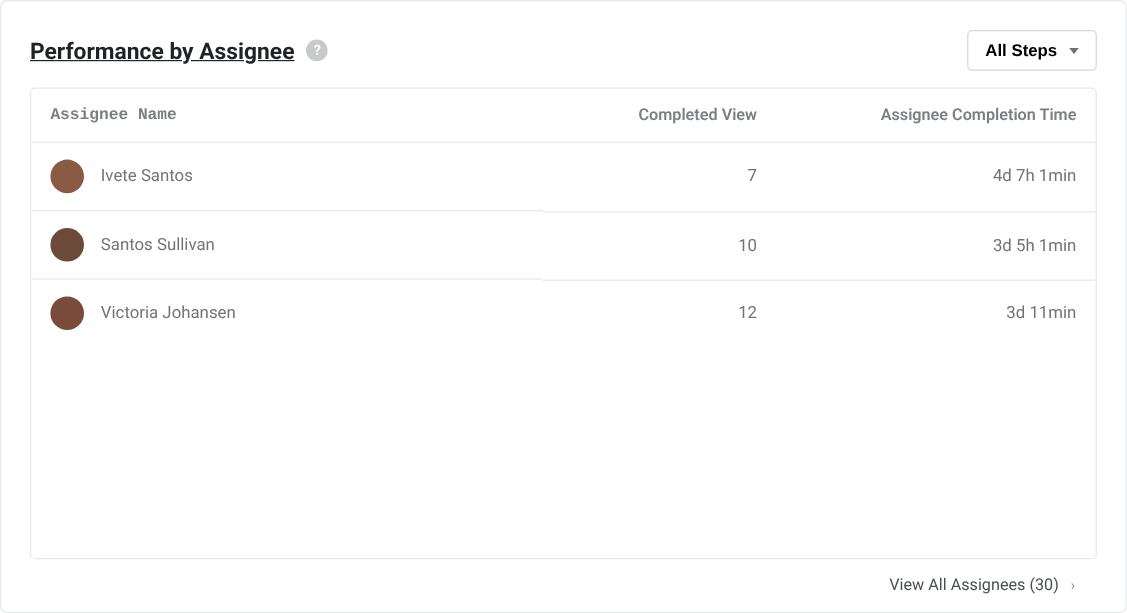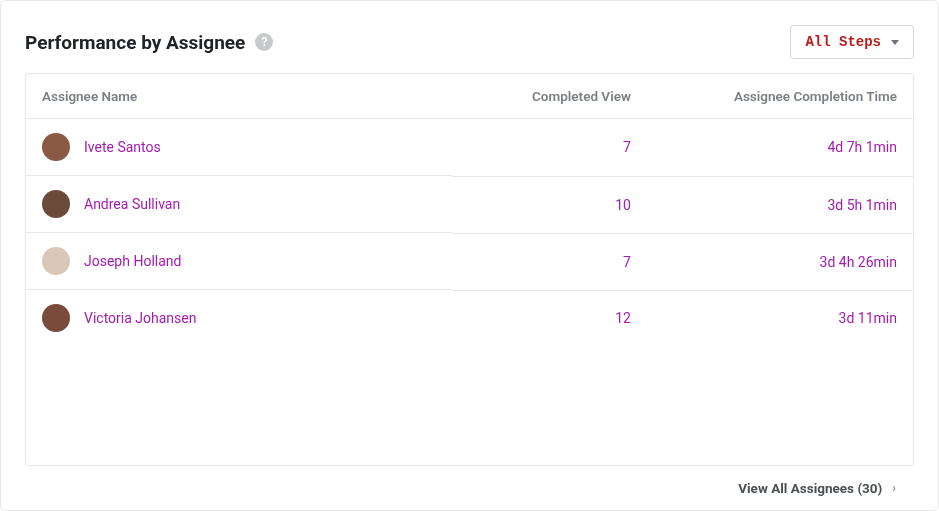--- a/index.html
+++ b/index.html
@@ -27,20 +27,21 @@
     }
     .title-wrap {
       display: flex;
       align-items: center;
       gap: 10px;
     }
     .title {
       font-size: 19px;
       font-weight: 700;
       color: #1f2328;
+      text-decoration: underline;
     }
     .help-icon {
       width: 18px;
       height: 18px;
       border-radius: 50%;
       background: #c7c9cc;
       color: #fff;
       font-size: 12px;
       font-weight: 700;
       display: flex;
@@ -56,23 +57,22 @@
     .filter-btn {
       display: flex;
       align-items: center;
       gap: 10px;
       border: 1px solid #d4d6d9;
       background: #fff;
       border-radius: 4px;
       padding: 8px 14px;
       font-size: 14px;
       font-weight: 600;
-      color: #b91c1c;
+      color: #000000;
       cursor: pointer;
-      font-family: Liberation Mono, monospace;
     }
     .caret-down {
       width: 0;
       height: 0;
       border-left: 4px solid transparent;
       border-right: 4px solid transparent;
       border-top: 5px solid #6d7278;
     }
     .table-wrap {
       margin: 0 24px;
@@ -113,21 +113,21 @@
       border-bottom: 1px solid #e5e7eb;
     }
     thead th.col-tasks,
     thead th.col-time {
       text-align: right;
     }
     tbody td {
       padding: 14px 16px;
       border-bottom: 1px solid #e5e7eb;
       font-size: 14px;
-      color: #a21caf;
+      color: #737373;
       vertical-align: middle;
     }
     tbody tr:last-child td {
       border-bottom: none;
     }
     td.cell-name {
       display: flex;
       align-items: center;
       gap: 14px;
     }
@@ -139,31 +139,31 @@
       font-size: 12px;
       font-weight: 600;
       display: flex;
       align-items: center;
       justify-content: center;
       flex-shrink: 0;
     }
     td.cell-tasks, td.cell-time {
       text-align: right;
     }
-    .col-name { width: 48%; }
+    .col-name { width: 48%; font-family: Liberation Mono, monospace; }
     .col-tasks { width: 22%; }
     .col-time { width: 30%; }
     .card-footer {
       padding: 14px 42px 14px 24px;
       display: flex;
       justify-content: flex-end;
     }
     .view-all {
       font-size: 13.5px;
-      font-weight: 700;
+      font-weight: 400;
       color: #4b4f55;
       display: flex;
       align-items: center;
       gap: 10px;
       cursor: pointer;
     }
     .chevron-right {
       color: #8b8f94;
       font-size: 12px;
     }
@@ -200,32 +200,24 @@
               <td class="cell-name">
                 <span class="avatar" style="background: rgb(139, 90, 68);"></span>
                 <span>Ivete Santos</span>
               </td>
               <td class="cell-tasks">7</td>
               <td class="cell-time">4d 7h 1min</td>
             </tr>
             <tr>
               <td class="cell-name">
                 <span class="avatar" style="background: rgb(107, 74, 58);"></span>
-                <span>Andrea Sullivan</span>
+                <span>Santos Sullivan</span>
               </td>
               <td class="cell-tasks">10</td>
               <td class="cell-time">3d 5h 1min</td>
-            </tr>
-            <tr>
-              <td class="cell-name">
-                <span class="avatar" style="background: rgb(217, 200, 184);"></span>
-                <span>Joseph Holland</span>
-              </td>
-              <td class="cell-tasks">7</td>
-              <td class="cell-time">3d 4h 26min</td>
             </tr>
             <tr>
               <td class="cell-name">
                 <span class="avatar" style="background: rgb(122, 74, 58);"></span>
                 <span>Victoria Johansen</span>
               </td>
               <td class="cell-tasks">12</td>
               <td class="cell-time">3d 11min</td>
             </tr>
           </tbody>

